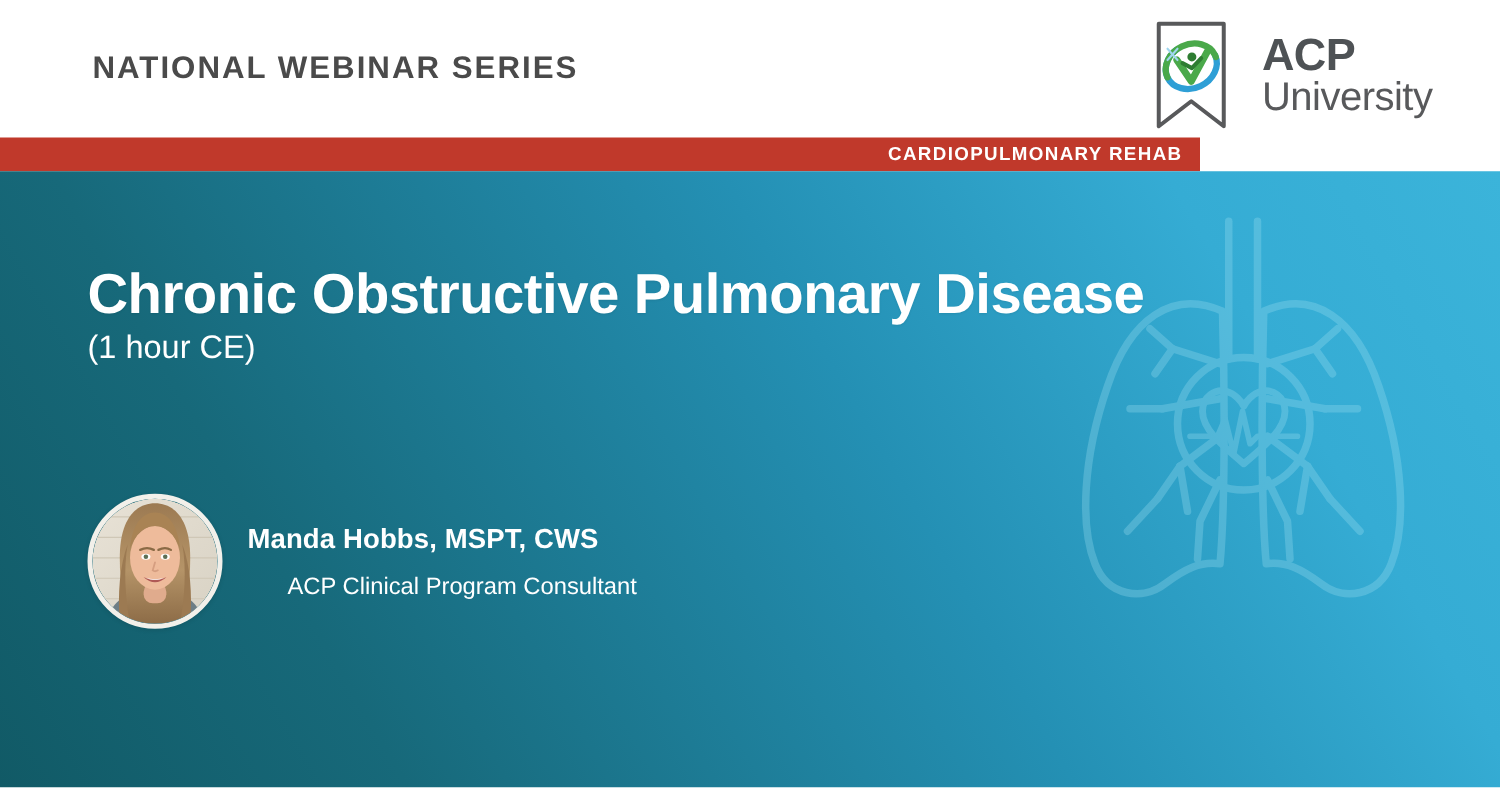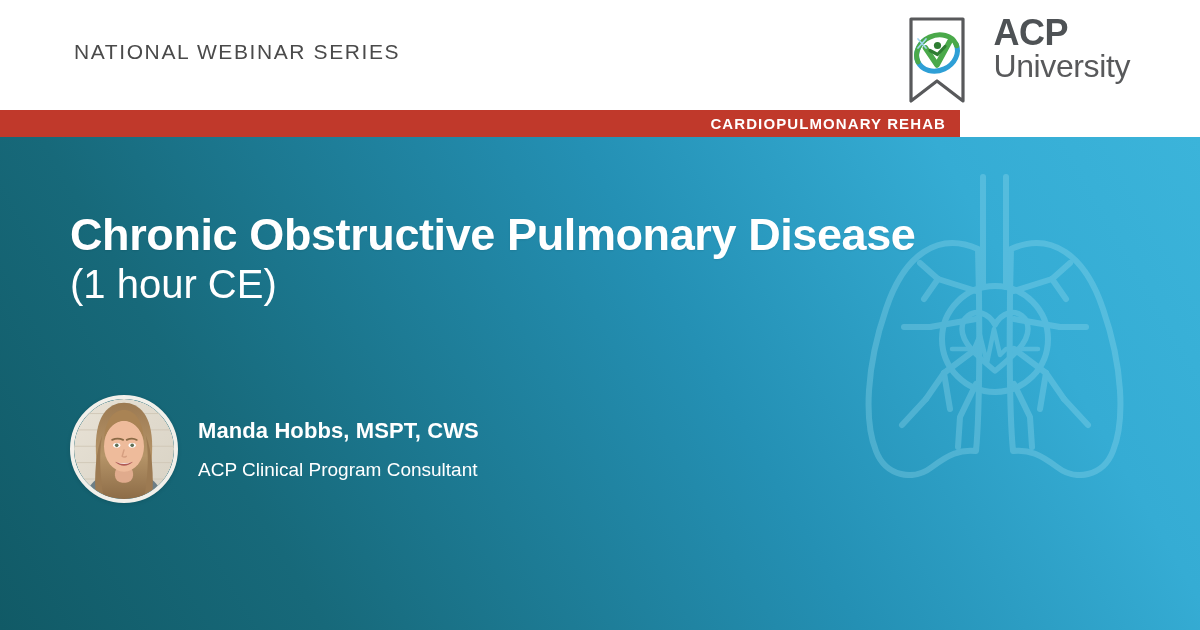--- a/index.html
+++ b/index.html
@@ -16,30 +16,30 @@
   }
 
   
   .header {
     position:absolute; left:0; top:0;
     width:1200px; height:110px;
     background:#ffffff;
   }
   .header-kicker {
     position:absolute; left:74px; top:40px;
-    font-size:21px; font-weight:normal;
+    font-size:25px; font-weight:bold;
     letter-spacing:1.6px;
     color:#4a4a4a;
     white-space:nowrap;
   }
 
   
   .logo {
-    position:absolute; right:70px; top:16px;
-    display:flex; align-items:flex-start; gap:26px;
+    position:absolute; right:54px; top:16px;
+    display:flex; align-items:center; gap:26px;
   }
   .logo-mark { width:62px; height:88px; display:block; }
   .logo-text { display:flex; flex-direction:column; line-height:0.97; }
   .logo-acp {
     font-size:36px; font-weight:bold; color:#4e5255;
     letter-spacing:-0.5px;
   }
   .logo-univ {
     font-size:32px; font-weight:300; color:#58595b;
     letter-spacing:-0.4px;
@@ -74,21 +74,21 @@
 
   
   .headline {
     position:absolute; left:70px; top:72px;
     color:#ffffff; font-size:45px; font-weight:bold;
     letter-spacing:-0.4px; white-space:nowrap;
     text-shadow:0 1px 2px rgba(0,0,0,0.08);
   }
   .subhead {
     position:absolute; left:70px; top:125px;
-    color:#ffffff; font-size:40px; font-weight:300;
+    color:#ffffff; font-size:26px; font-weight:300;
     letter-spacing:0px; white-space:nowrap;text-align:right;
   }
   .datetime {
     position:absolute; left:70px; top:182px;
     color:#ffffff; font-size:37px; font-weight:500;
     letter-spacing:-0.2px; white-space:nowrap;
   }
 
   
   .presenter {
@@ -102,21 +102,21 @@
     box-shadow:0 1px 4px rgba(0,0,0,0.12);
   }
   .avatar svg { display:block; width:100%; height:100%; }
   .presenter-text { display:flex; flex-direction:column; gap:15px; }
   .presenter-name {
     color:#ffffff; font-size:22px; font-weight:bold;
     letter-spacing:0.1px; white-space:nowrap;
   }
   .presenter-role {
     color:#ffffff; font-size:19px; font-weight:400;
-    letter-spacing:0px; white-space:nowrap;
+    letter-spacing:0px; white-space:nowrap;margin-left:32px;
   }
 
   
   .ce-badge {
     position:absolute; right:0; bottom:22px;
     width:132px; height:72px;
   }
   .ce-badge svg { display:block; width:100%; height:100%; }
 </style>
 </head>

